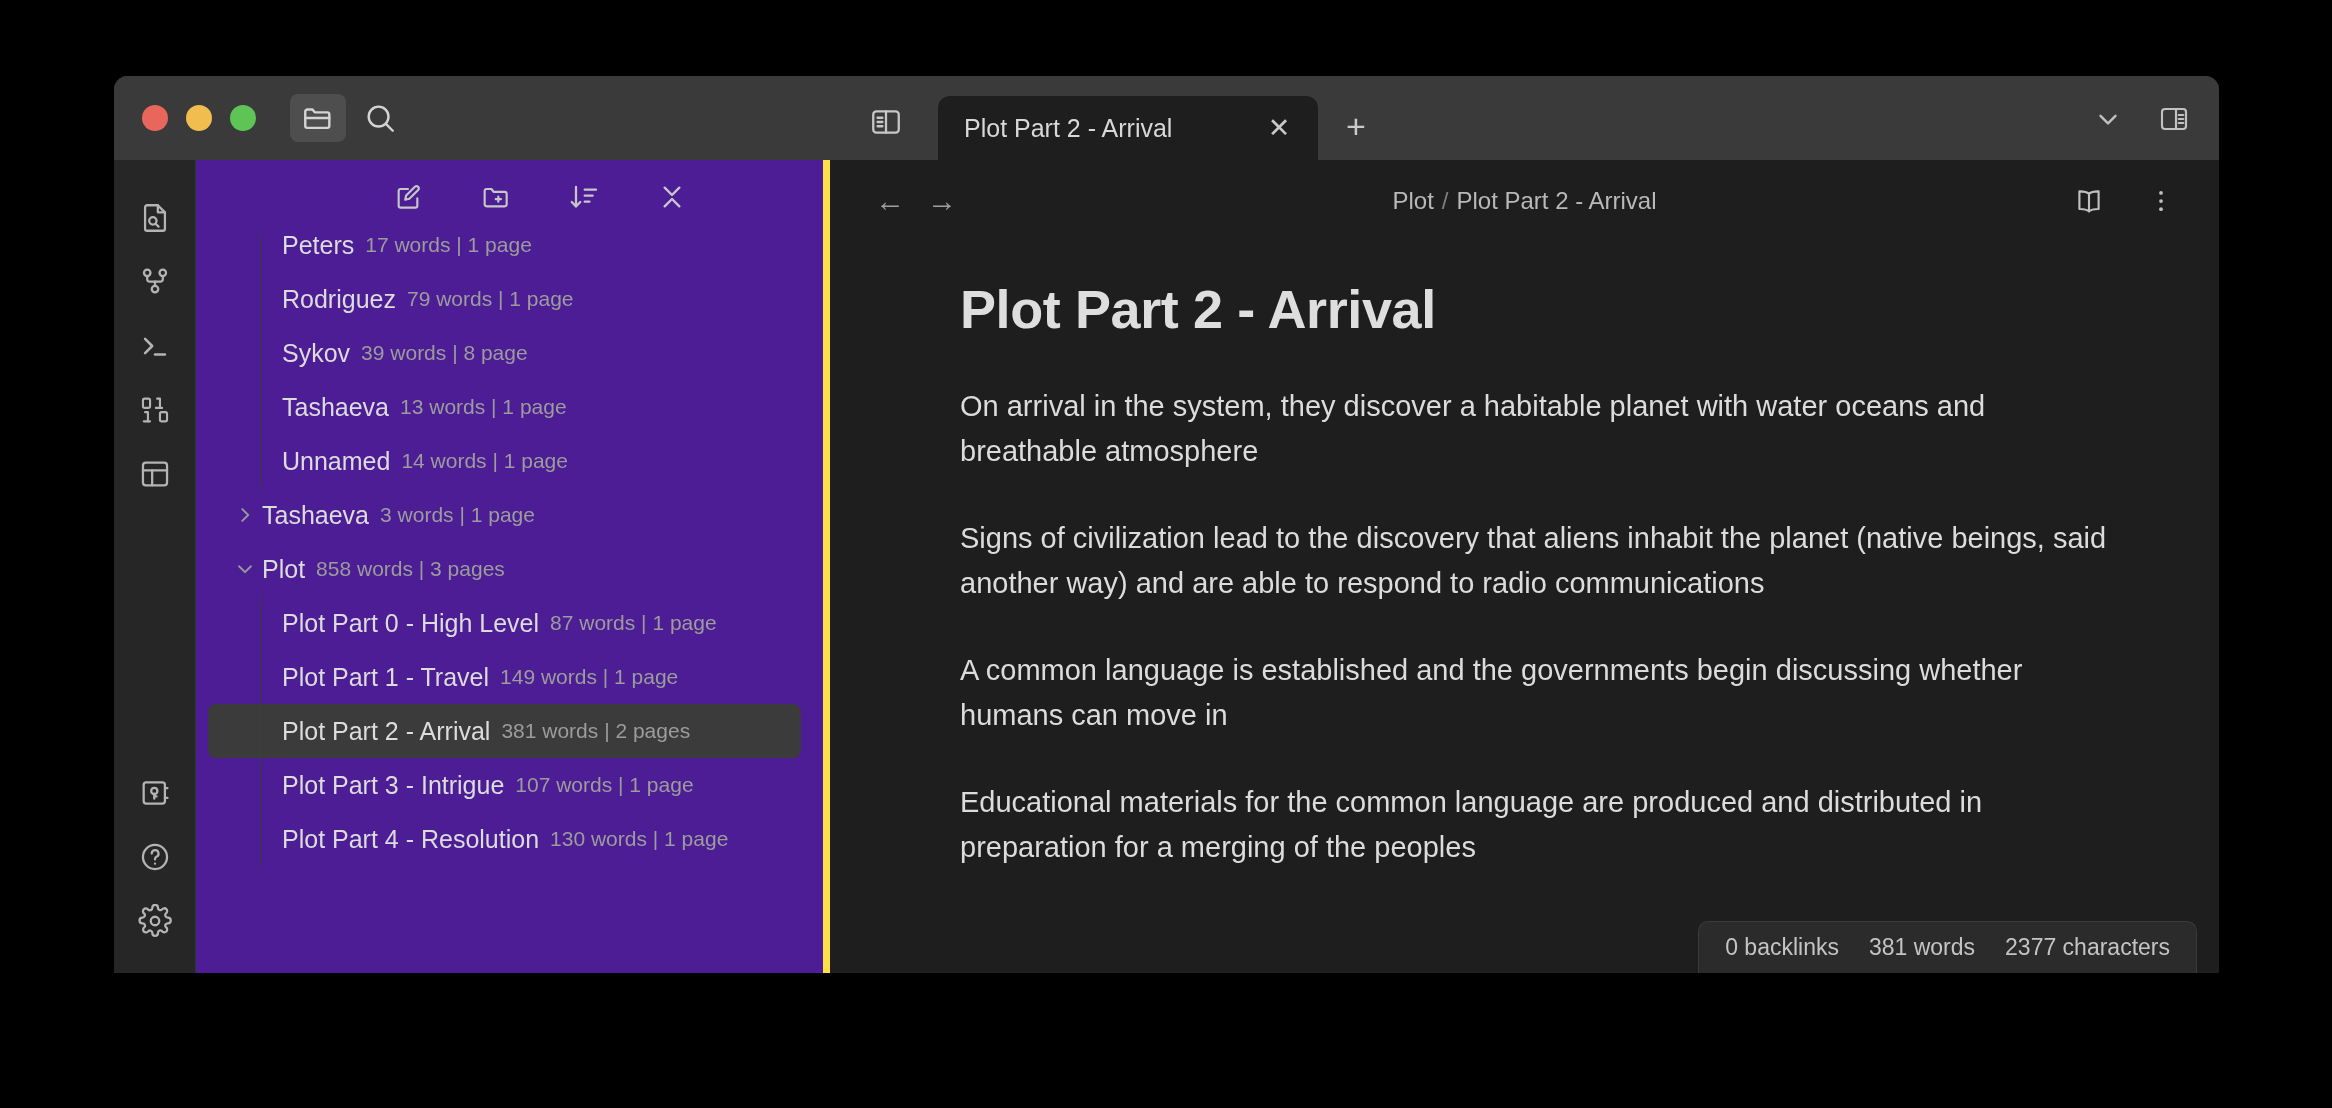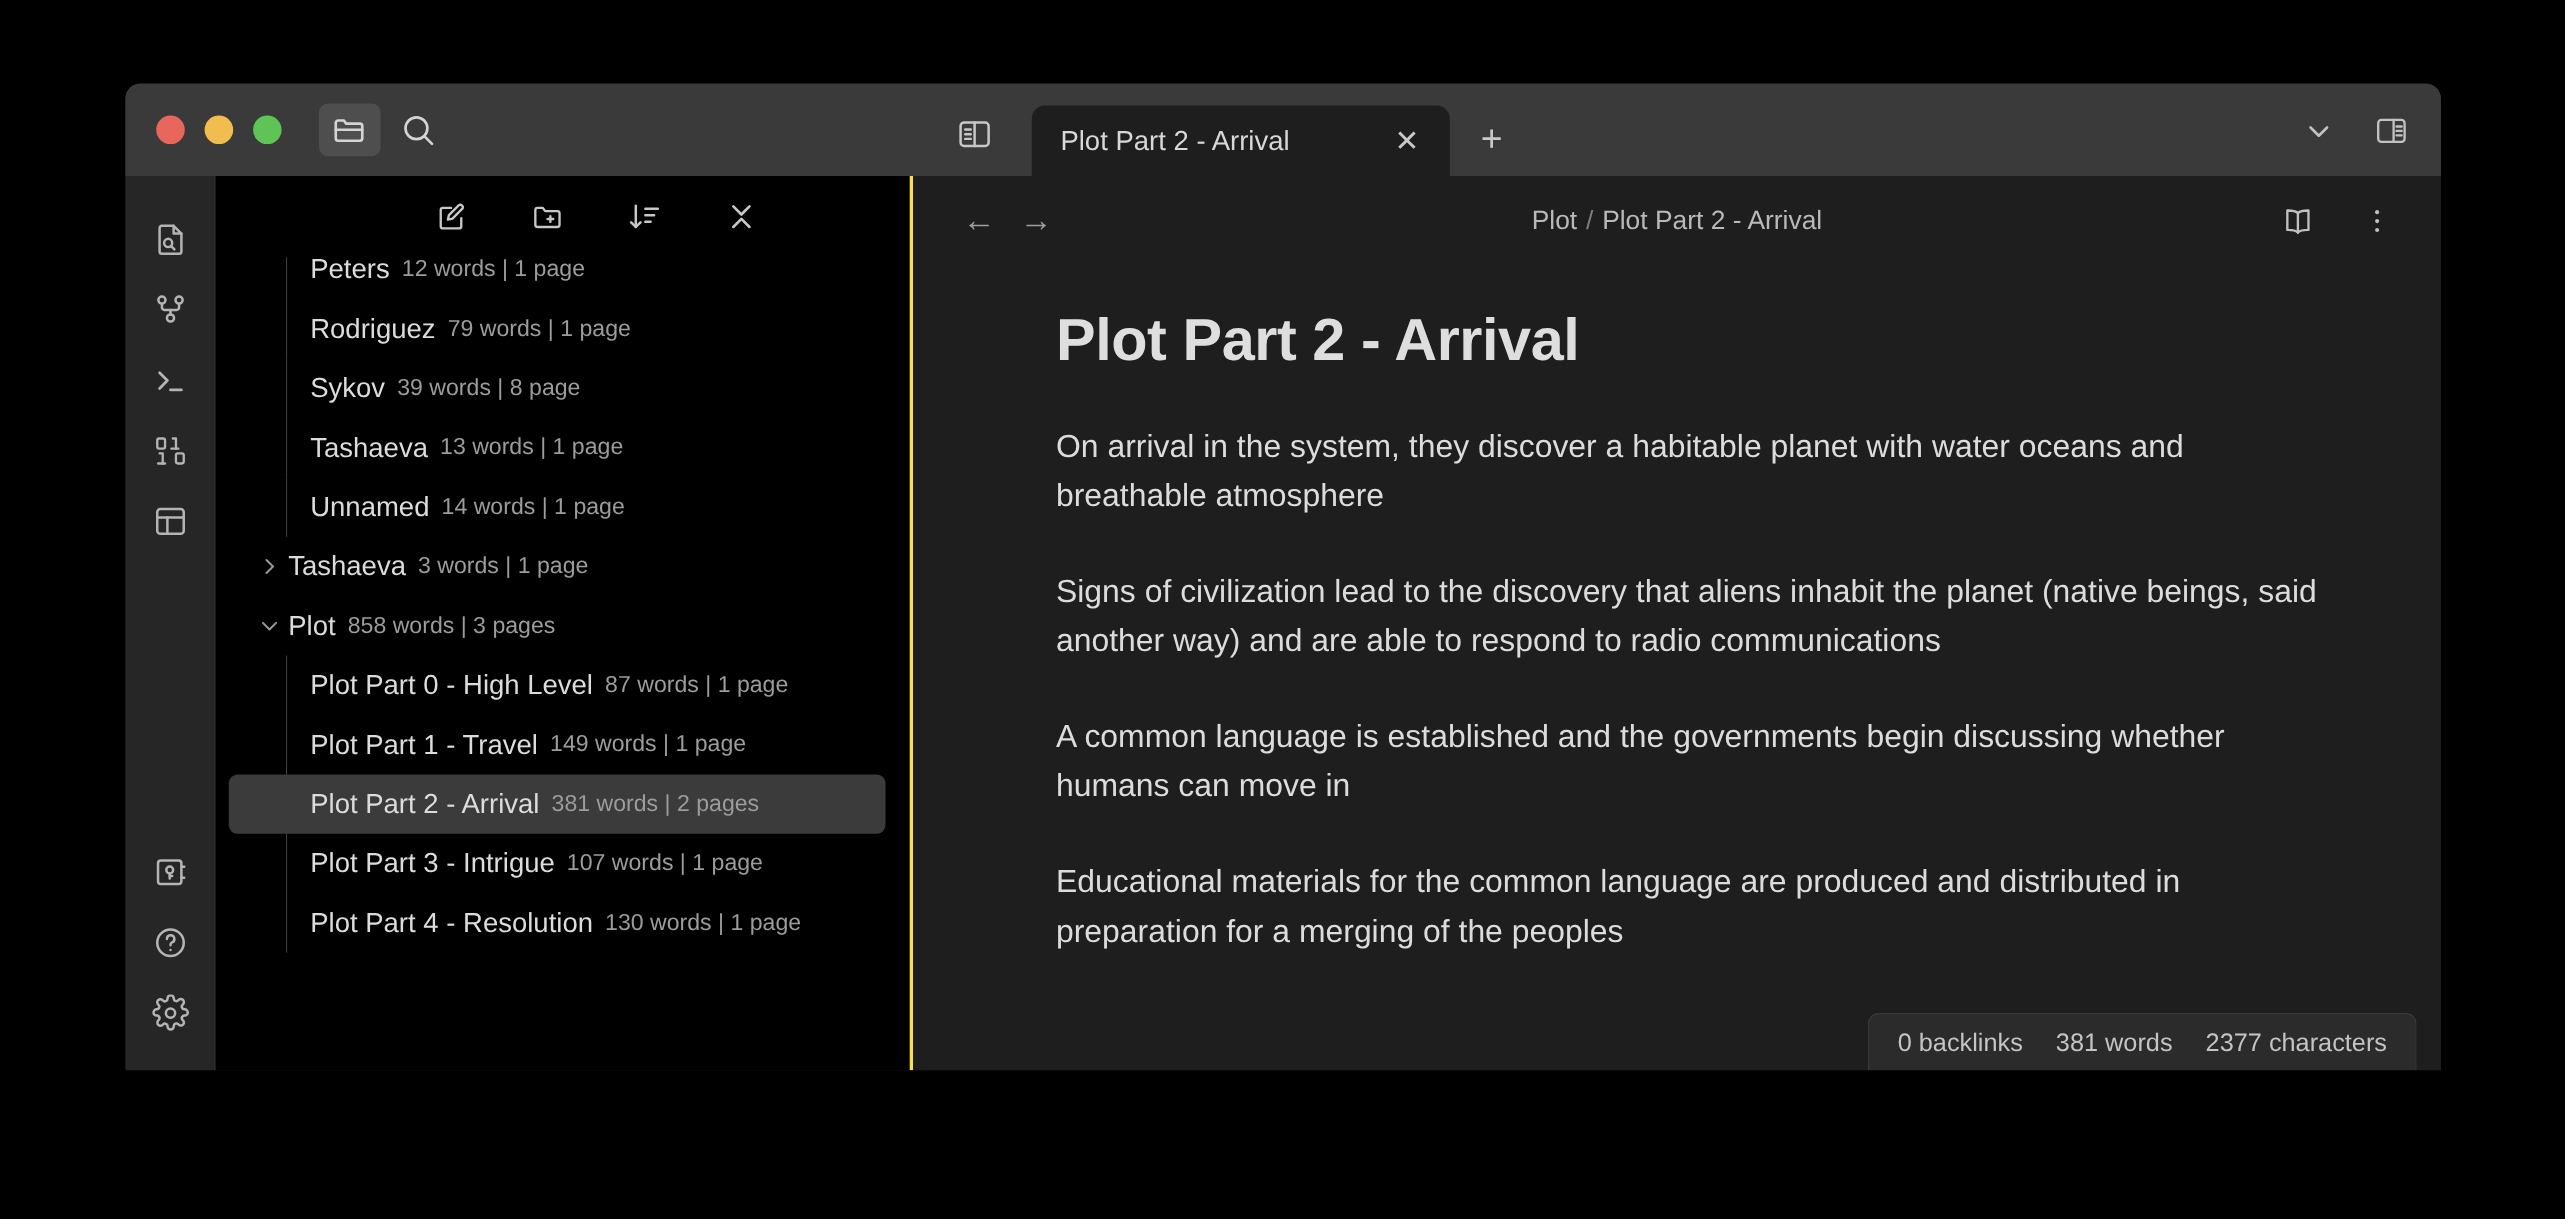--- a/index.html
+++ b/index.html
@@ -142,25 +142,25 @@
     display: flex; align-items: center; justify-content: center;
     color: #b4b4b4;
     margin-bottom: 0px;
   }
   .rail-spacer { flex: 1 1 auto; }
   .rail-bottom { padding-bottom: 20px; display: flex; flex-direction: column; align-items: center; }
 
   
   .sidebar {
     width: 634px;
-    background: #000000;
+    background: #4c1d95;
     display: flex;
     flex-direction: column;
     flex: 0 0 auto;
-    border-right: 3px solid #fde047;
+    border-right: 7px solid #fde047;
     min-height: 0;
   }
   .sidebar-toolbar {
     height: 74px;
     display: flex;
     align-items: center;
     justify-content: center;
     gap: 42px;
     padding-left: 60px;
     flex: 0 0 auto;
@@ -503,21 +503,21 @@
             </svg>
           </span>
         </div>
       </div>
 
       <div class="tree">
         <div class="tree-inner" id="tree-inner">
             <div class="row indent-1">
               <div class="guide"></div>
               <span class="name">Peters</span>
-              <span class="meta">12 words | 1 page</span>
+              <span class="meta">17 words | 1 page</span>
             </div>
             <div class="row indent-1">
               <div class="guide"></div>
               <span class="name">Rodriguez</span>
               <span class="meta">79 words | 1 page</span>
             </div>
             <div class="row indent-1">
               <div class="guide"></div>
               <span class="name">Sykov</span>
               <span class="meta">39 words | 8 page</span>

